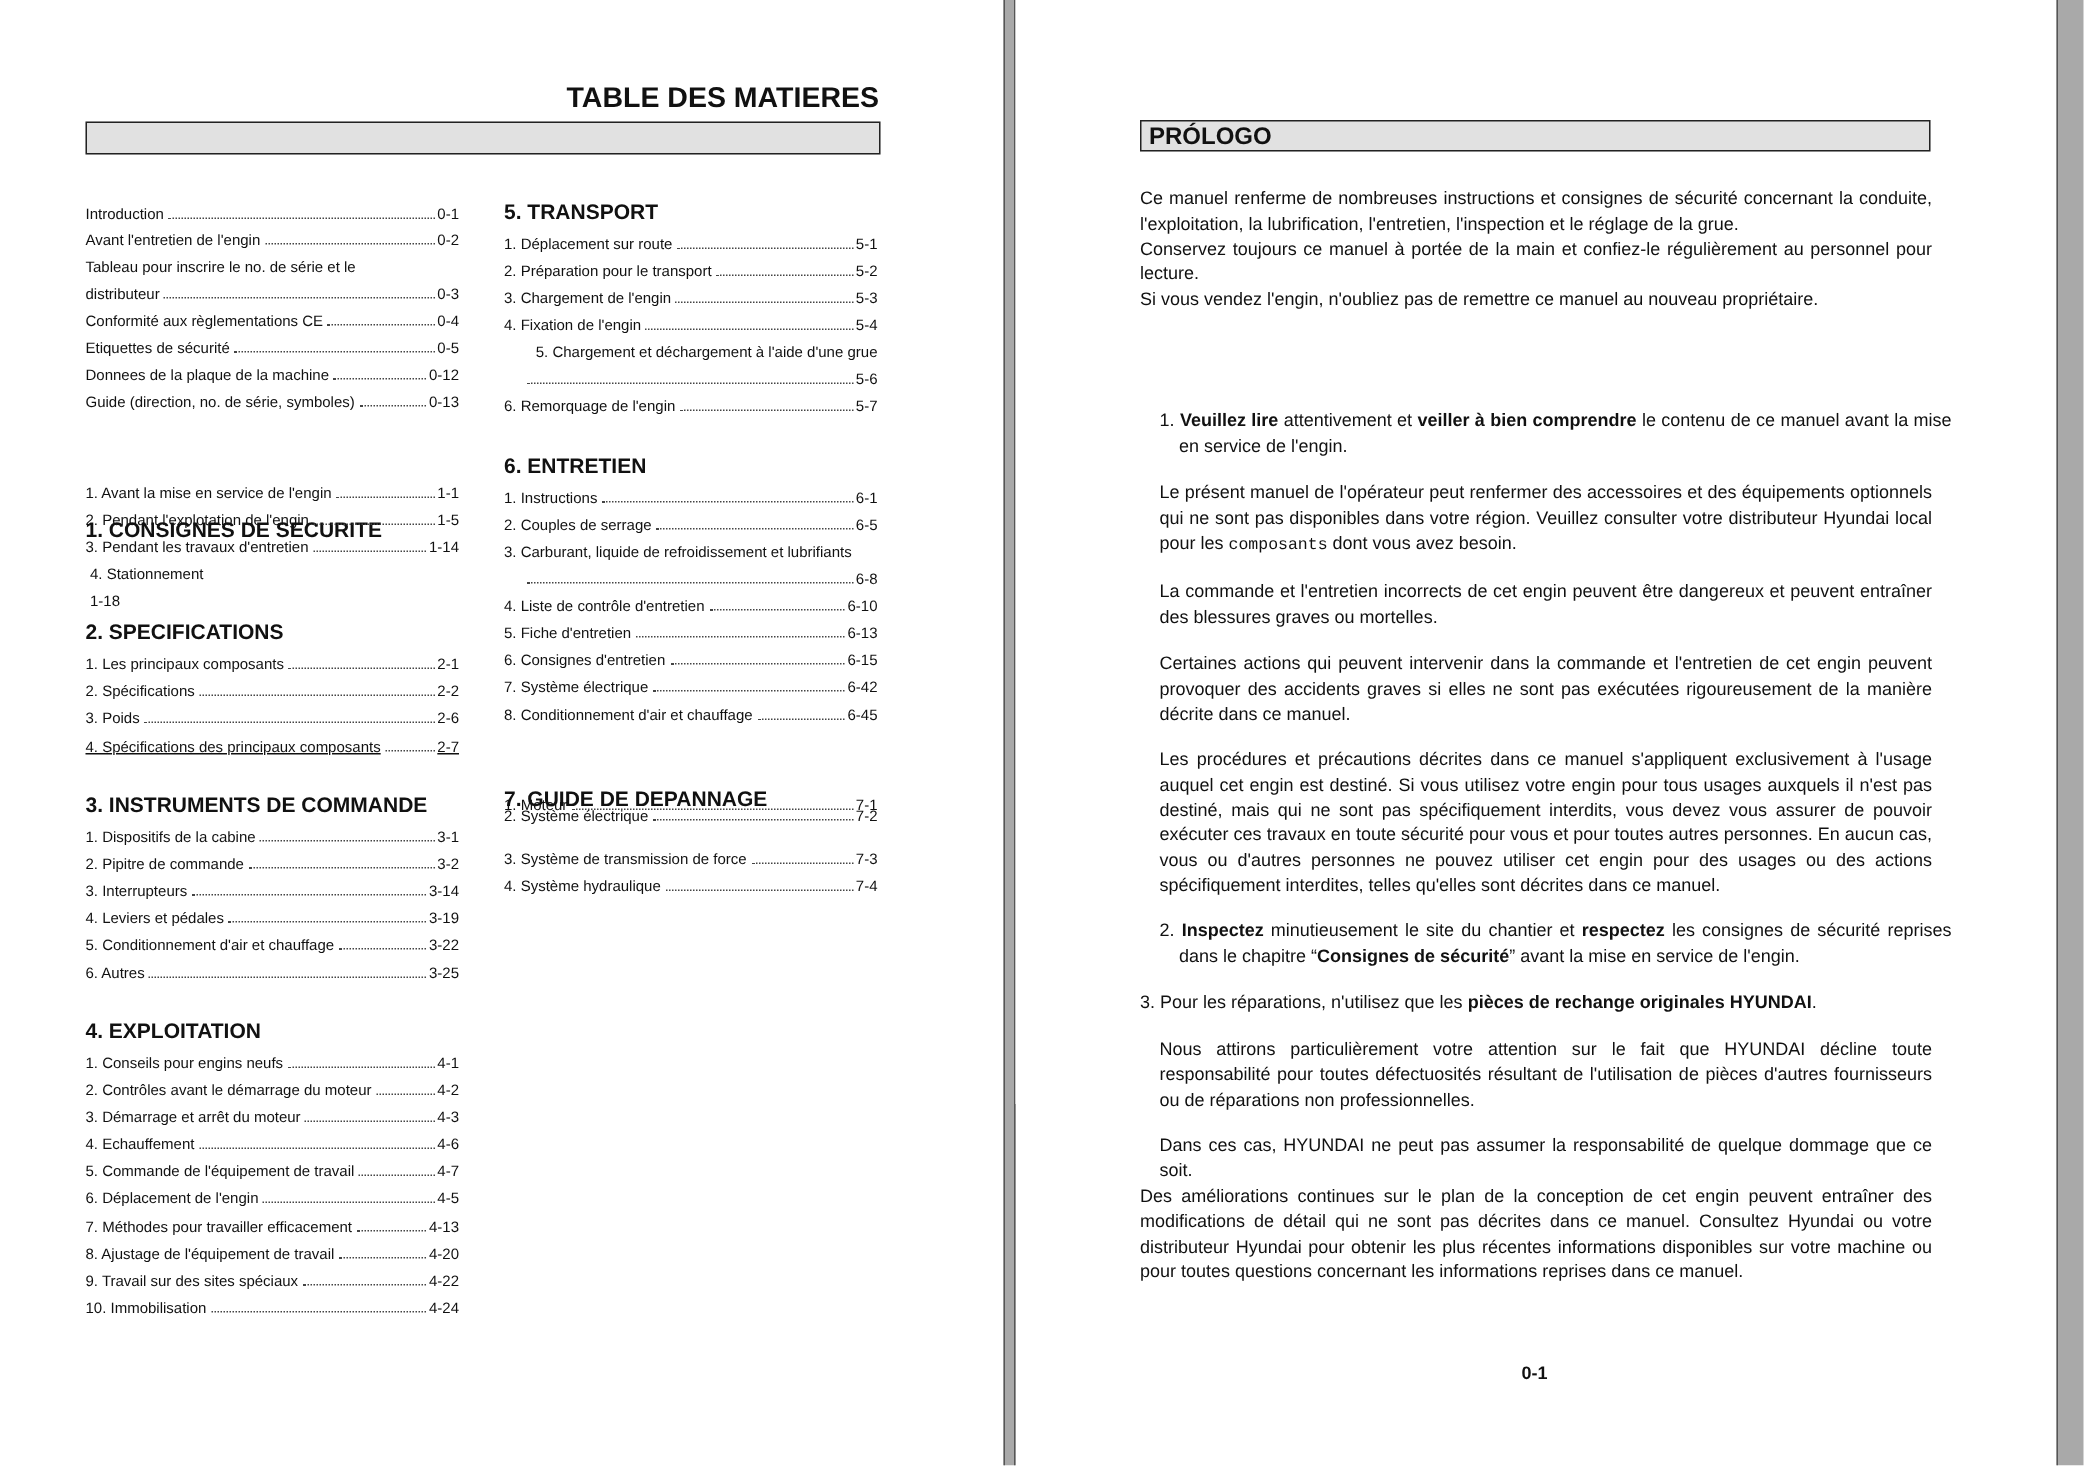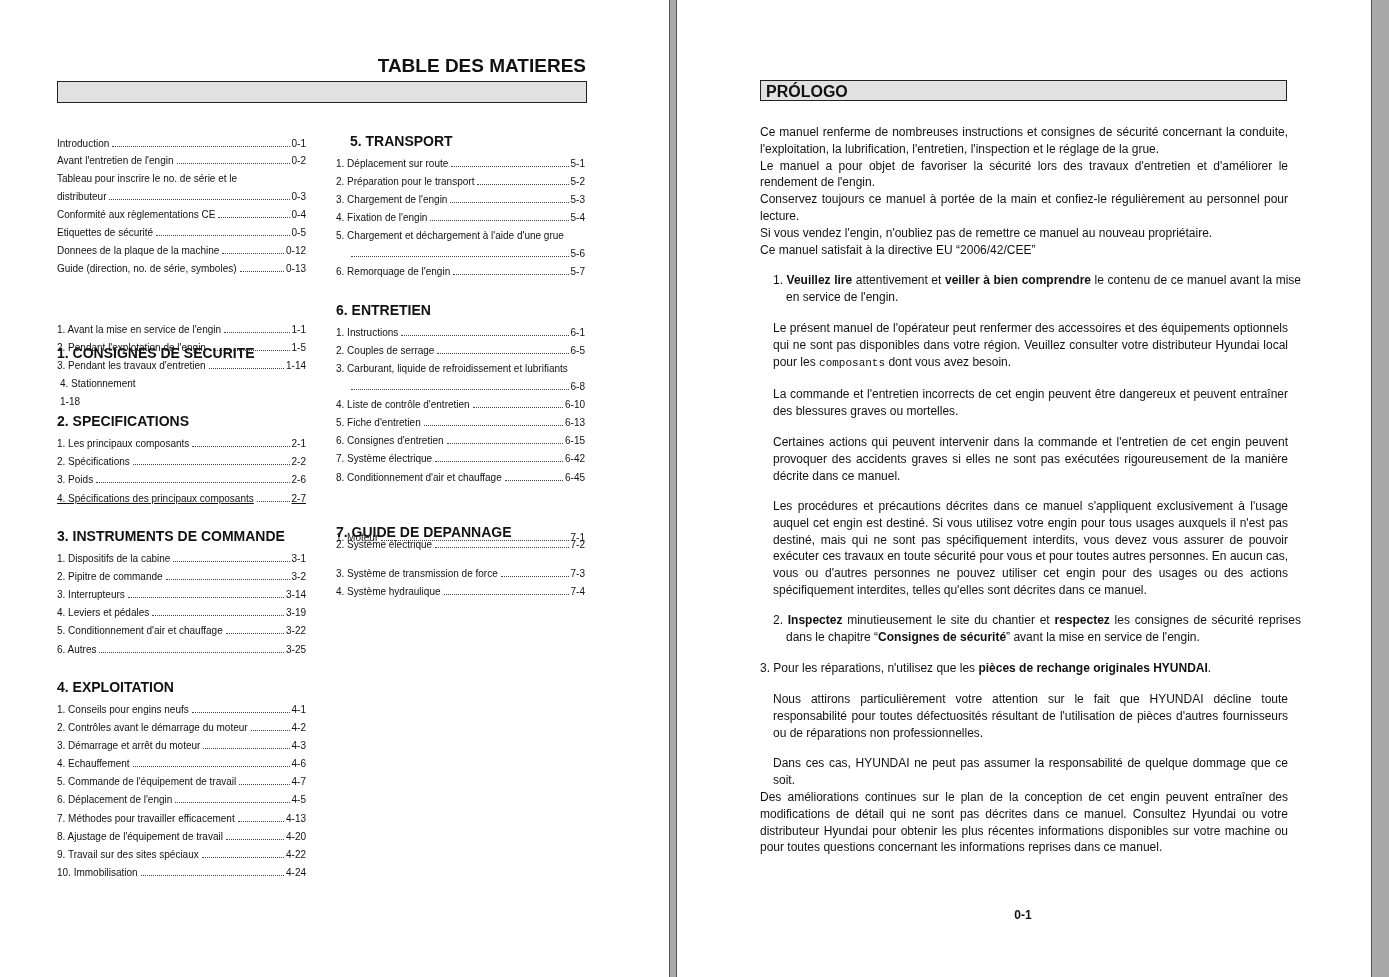--- a/index.html
+++ b/index.html
@@ -199,42 +199,42 @@
         <span class="dots"></span>
         <span class="pg">4-22</span>
       </div>
       <div class="toc-row" style="top: 866px; width: 100%;">
         <span class="lbl">10. Immobilisation</span>
         <span class="dots"></span>
         <span class="pg">4-24</span>
       </div>
     </div>
   <div class="toc-col" id="col-right" style="left:336px; width:249px; top:0;">
-      <div class="sec-h" style="top: 133px; margin-left: 14px;">5. TRANSPORT</div>
+      <div class="sec-h" style="top: 133px;">5. TRANSPORT</div>
       <div class="toc-row" style="top: 157px; width: 100%;">
         <span class="lbl">1. Déplacement sur route</span>
         <span class="dots"></span>
         <span class="pg">5-1</span>
       </div>
       <div class="toc-row" style="top: 175px; width: 100%;">
         <span class="lbl">2. Préparation pour le transport</span>
         <span class="dots"></span>
         <span class="pg">5-2</span>
       </div>
       <div class="toc-row" style="top: 193px; width: 100%;">
         <span class="lbl">3. Chargement de l'engin</span>
         <span class="dots"></span>
         <span class="pg">5-3</span>
       </div>
       <div class="toc-row" style="top: 211px; width: 100%;">
         <span class="lbl">4. Fixation de l'engin</span>
         <span class="dots"></span>
         <span class="pg">5-4</span>
       </div>
-      <div class="toc-row nodots" style="top: 229px; width: 100%;">
+      <div class="toc-row nodots" style="top: 229px; width: 100%; justify-content: flex-end;">
         <span class="lbl">5. Chargement et déchargement à l'aide d'une grue</span>
         <span class="pg"></span>
       </div>
       <div class="toc-row" style="top: 247px; width: 100%;">
         <span class="lbl" style="padding-left: 12px;"></span>
         <span class="dots"></span>
         <span class="pg">5-6</span>
       </div>
       <div class="toc-row" style="top: 265px; width: 100%;">
         <span class="lbl">6. Remorquage de l'engin</span>
@@ -310,24 +310,22 @@
     </div>
 </div>
 
 <div class="divider" id="divider-mid"></div>
 
 <div class="page" id="right-page"></div>
 <div class="prolog-head">PRÓLOGO</div>
 
 <div class="prose" style="top:124px;">
   <p>Ce manuel renferme de nombreuses instructions et consignes de sécurité concernant la conduite, l'exploitation, la lubrification, l'entretien, l'inspection et le réglage de la grue.</p>
-  <p>Le manuel a pour objet de favoriser la sécurité lors des travaux d'entretien et d'améliorer le rendement de l'engin.</p>
   <p>Conservez toujours ce manuel à portée de la main et confiez-le régulièrement au personnel pour lecture.</p>
   <p>Si vous vendez l'engin, n'oubliez pas de remettre ce manuel au nouveau propriétaire.</p>
-  <p>Ce manuel satisfait à la directive EU “2006/42/CEE”</p>
 </div>
 
 <div class="prose hang" style="top:272px; left:773px; width:515px;">
   <span>1.</span> <b>Veuillez lire</b><span> attentivement et </span><b>veiller à bien comprendre</b><span> le contenu de ce manuel avant la mise en service de l'engin.</span>
 </div>
 
 <div class="prose ind" style="top:320px;">
   <span>Le présent manuel de l'opérateur peut renfermer des accessoires et des équipements optionnels qui ne sont pas disponibles dans votre région. Veuillez consulter votre distributeur Hyundai local pour les </span><span class="mono">composants</span><span> dont vous avez besoin.</span>
 </div>
 <div class="prose ind" style="top:386px;">La commande et l'entretien incorrects de cet engin peuvent être dangereux et peuvent entraîner des blessures graves ou mortelles.</div>

